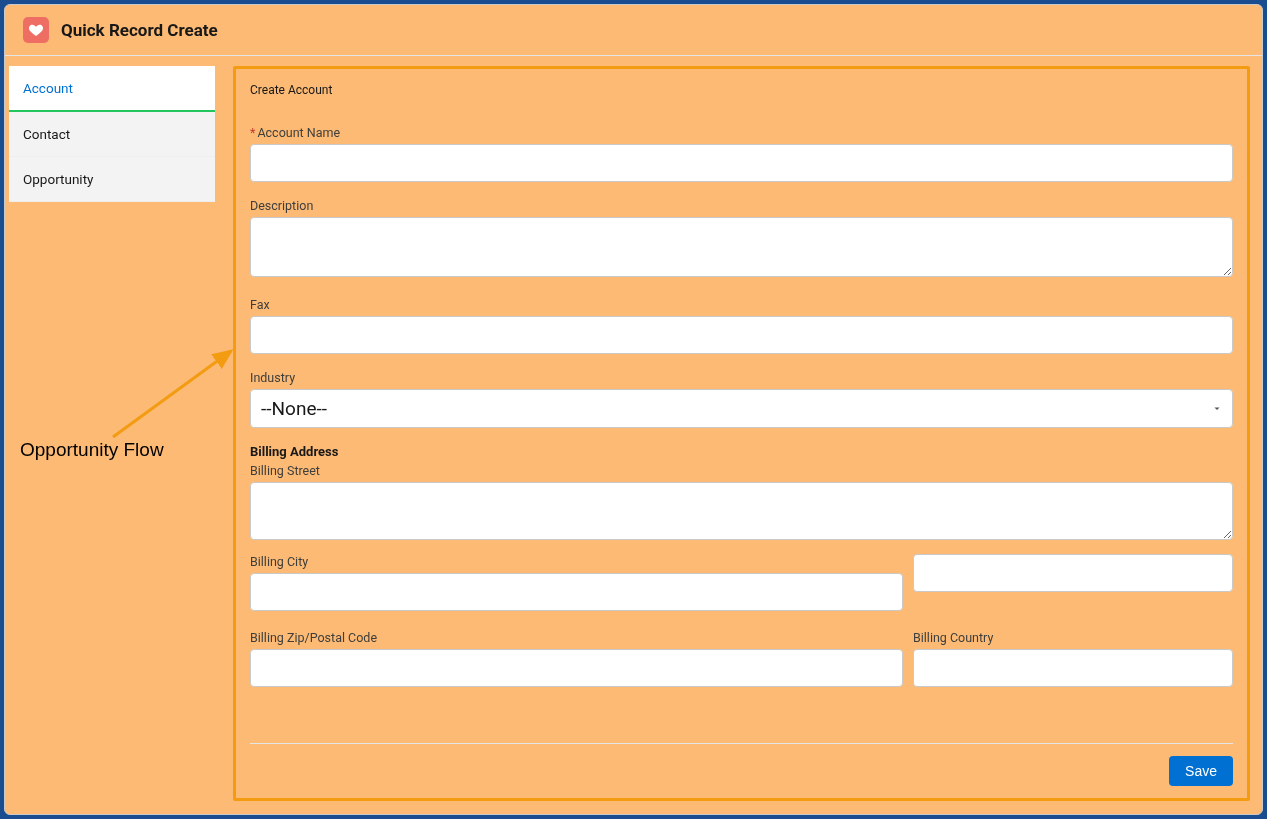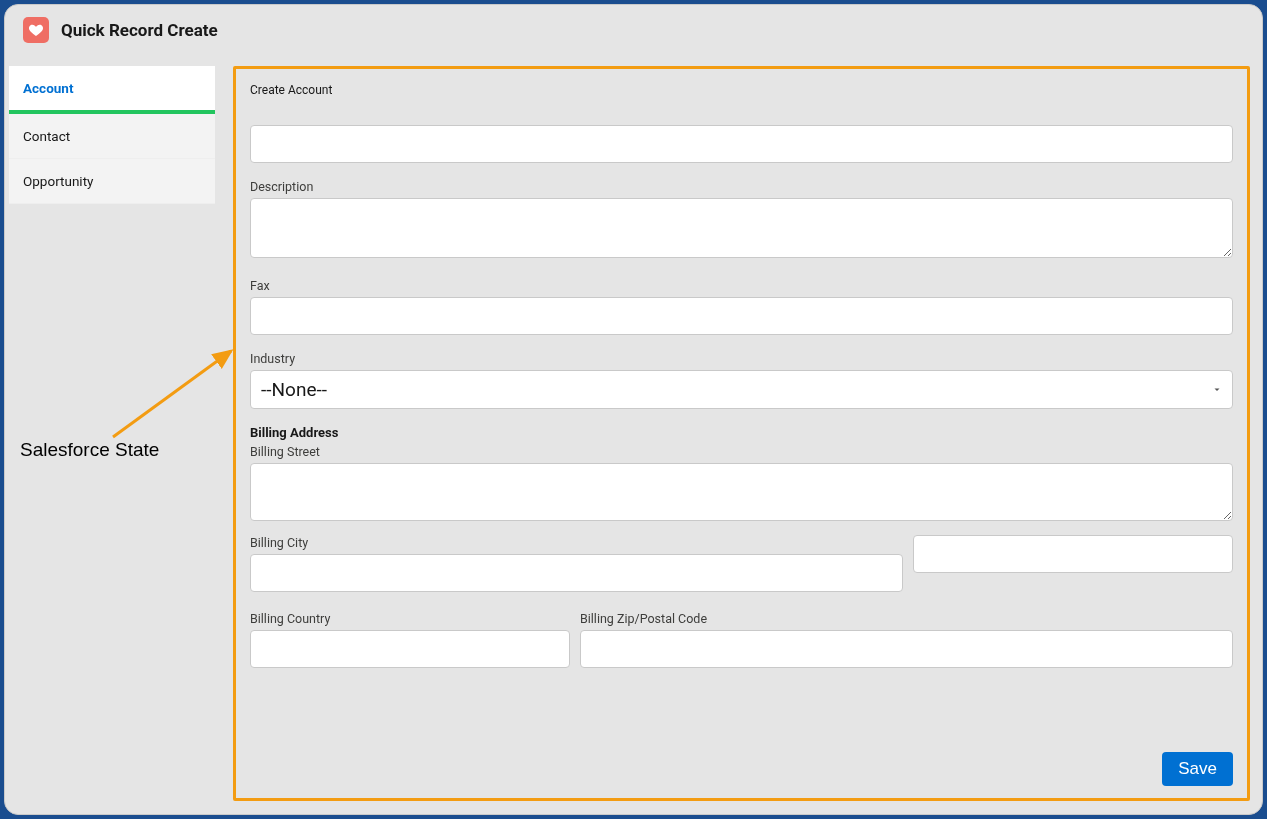--- a/index.html
+++ b/index.html
@@ -10,22 +10,22 @@
     body {
       font-family: -apple-system, BlinkMacSystemFont, "Segoe UI", Roboto, Helvetica, Arial, sans-serif;
       background: #f3f3f3;
       width: 1267px;
       height: 819px;
       position: relative;
       padding: 4px;
       background: linear-gradient(#1a4d8f,#1a4d8f);
     }
     .outer-frame {
-      background: #e5e5e5;
-      border-radius: 14px;
+      background: #fdba74;
+      border-radius: 6px;
       width: 100%;
       height: 100%;
       position: relative;
       overflow: hidden;
       border: 1px solid #c9c9c9;
     }
     .header {
       display: flex;
       align-items: center;
       padding: 12px 18px;
@@ -64,22 +64,21 @@
       padding: 14px 14px;
       font-size: 13.5px;
       cursor: pointer;
       border-bottom: 1px solid #eee;
       color: #181818;
       background: #f3f3f3;
     }
     .sidebar-item.active {
       color: #0070d2;
       background: #fff;
-      border-bottom: 4px solid #22c55e;
-      font-weight: bold;
+      border-bottom: 2px solid #22c55e;
     }
     .main-panel {
       flex: 1;
       position: relative;
       margin: 10px 12px 12px 18px;
     }
     .orange-border {
       border: 3px solid #f39c12;
       border-radius: 2px;
       padding: 14px 14px 12px 14px;
@@ -160,21 +159,21 @@
       margin-top: 10px;
       display: flex;
       justify-content: flex-end;
     }
     .btn-primary {
       background: #0070d2;
       color: #fff;
       border: none;
       border-radius: 4px;
       padding: 7px 16px;
-      font-size: 17px;
+      font-size: 14px;
       font-weight: 500;
       cursor: pointer;
     }
     .annotation {
       position: absolute;
       left: 15px;
       top: 434px;
       font-size: 19px;
       color: #000;
       font-family: Arial, sans-serif;
@@ -217,20 +216,23 @@
       </div>
     </nav>
 
     <div class="main-panel">
       <div class="orange-border">
         <h2 class="form-title">Create Account</h2>
 
         <div class="form-content">
 
           <div class="field">
+            <label class="field-label">
+              <span class="required-star">*</span><span>Account Name</span>
+            </label>
             <input type="text" class="field-input" value="" style="">
           </div>
 
           <div class="field">
             <label class="field-label">Description</label>
             <textarea class="field-input" style=""></textarea>
           </div>
 
           <div class="field">
             <label class="field-label">Fax</label>
@@ -264,29 +266,29 @@
               </div>
             </div>
             <div class="col" style="max-width:320px;">
               <div class="field" style="margin-bottom:12px;">
                 <input type="text" class="field-input" style="">
               </div>
             </div>
           </div>
 
           <div class="two-col">
+            <div class="col">
+              <div class="field" style="margin-bottom:8px;">
+                <label class="field-label">Billing Zip/Postal Code</label>
+                <input type="text" class="field-input" style="">
+              </div>
+            </div>
             <div class="col" style="max-width:320px;">
               <div class="field" style="margin-bottom:8px;">
                 <label class="field-label">Billing Country</label>
-                <input type="text" class="field-input" style="">
-              </div>
-            </div>
-            <div class="col">
-              <div class="field" style="margin-bottom:8px;">
-                <label class="field-label">Billing Zip/Postal Code</label>
                 <input type="text" class="field-input" style="">
               </div>
             </div>
           </div>
 
         </div>
 
         <div class="footer">
           <button class="btn-primary">Save</button>
         </div>
@@ -296,15 +298,15 @@
   </div>
 
   <svg class="arrow-svg" width="140" height="110">
     <defs>
       <marker id="arrowhead" markerWidth="8" markerHeight="8" refX="6" refY="3" orient="auto">
         <polygon points="0 0, 7 3, 0 6" fill="#f39c12"></polygon>
       </marker>
     </defs>
     <line x1="10" y1="100" x2="128" y2="14" stroke="#f39c12" stroke-width="3" marker-end="url(#arrowhead)"></line>
   </svg>
-  <div class="annotation">Salesforce State</div>
+  <div class="annotation">Opportunity Flow</div>
 
 </div>
 
 </body></html>

